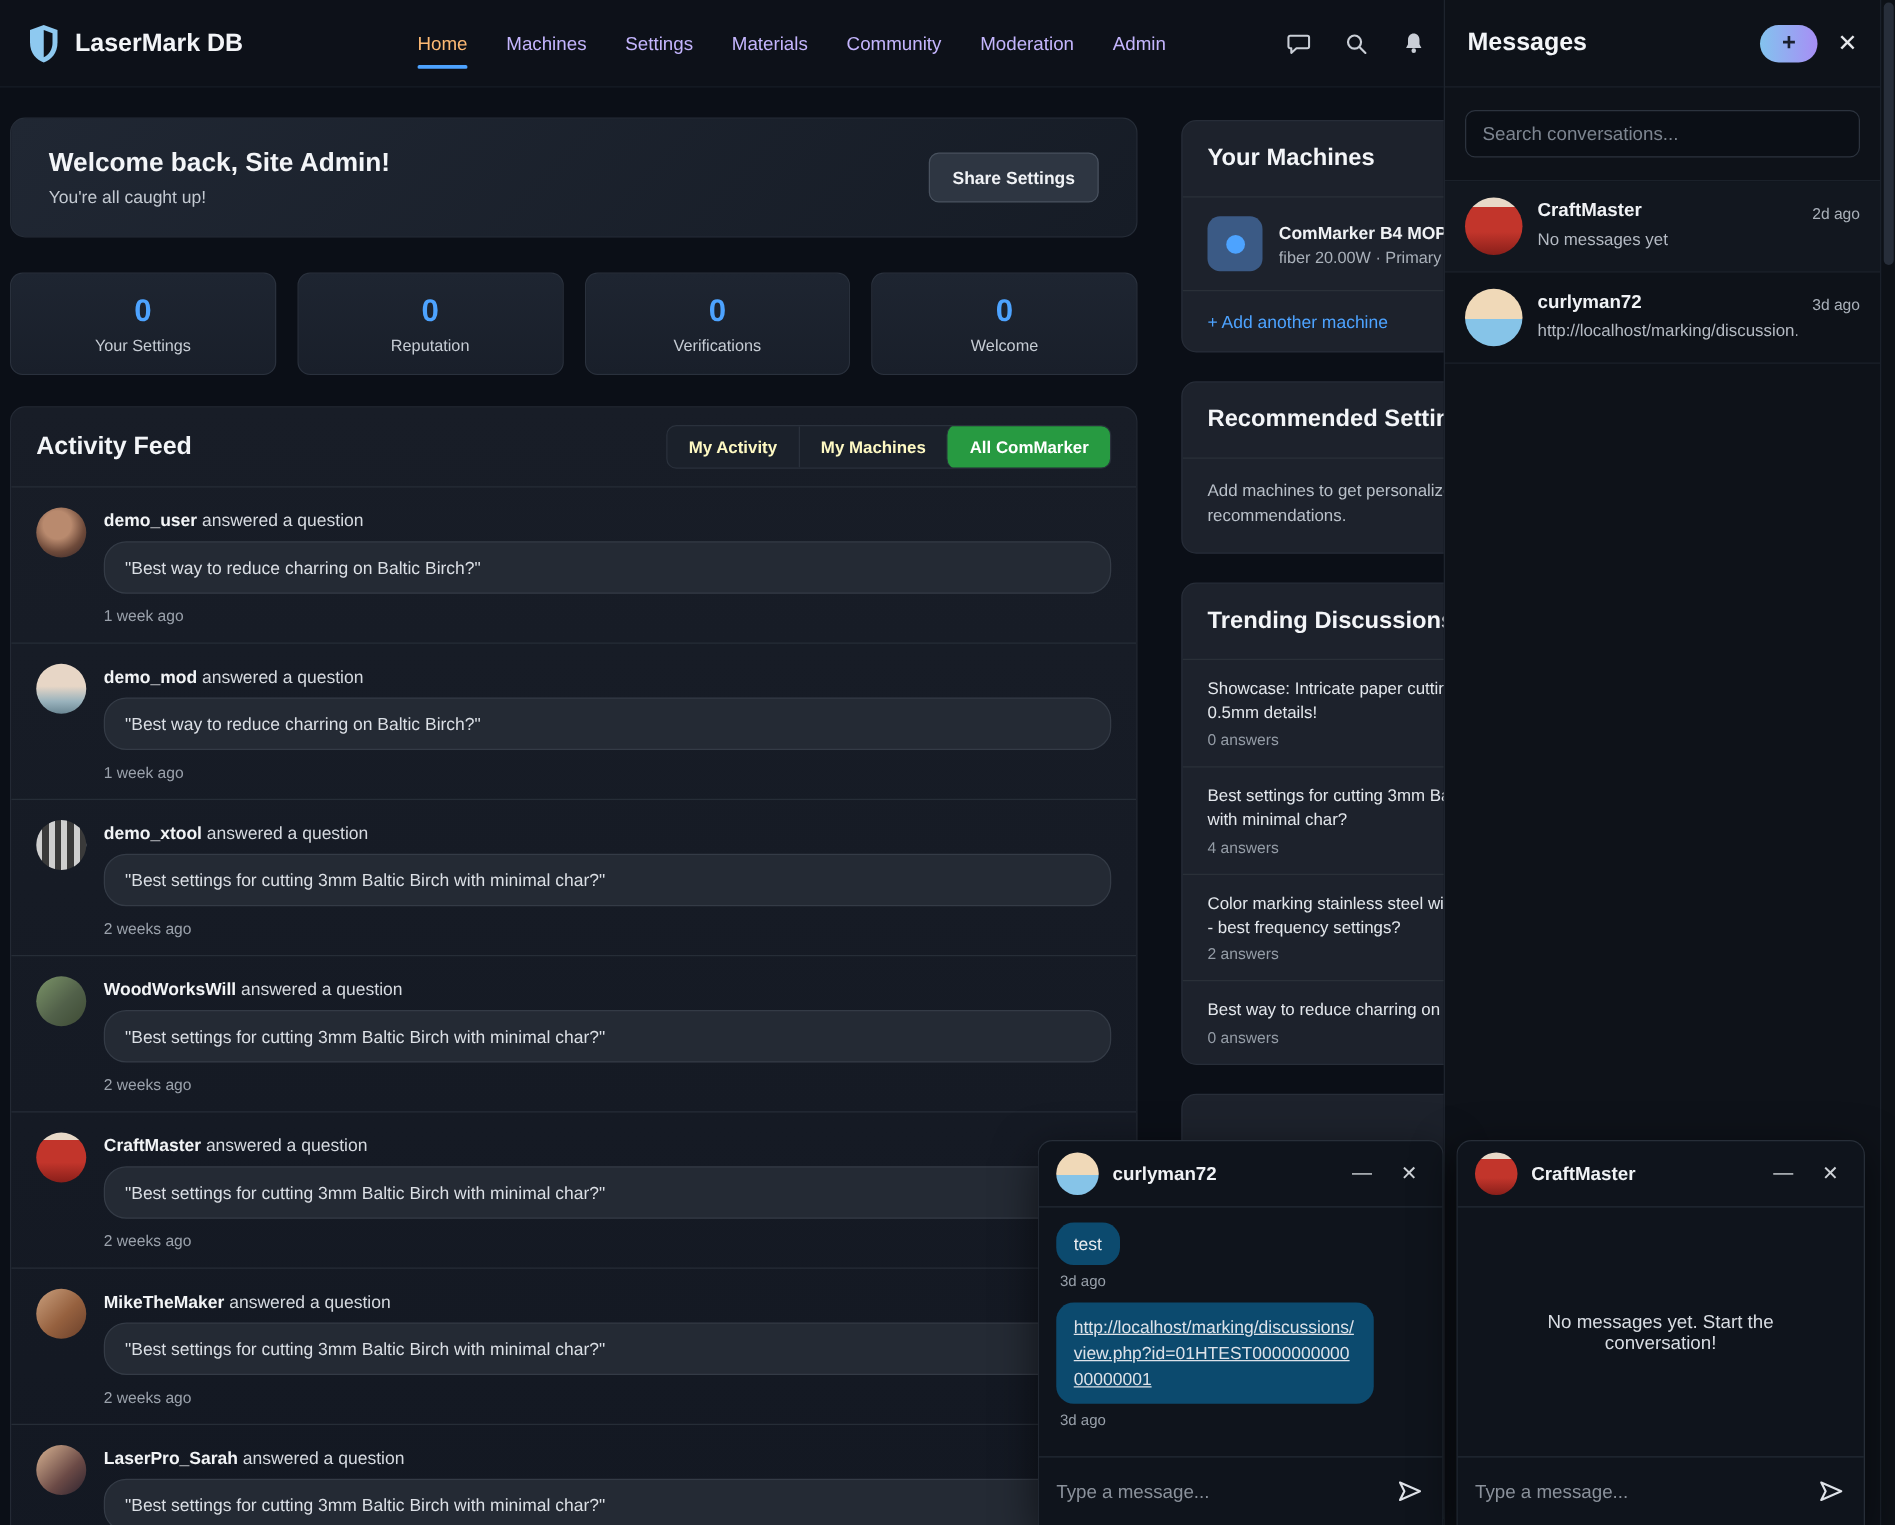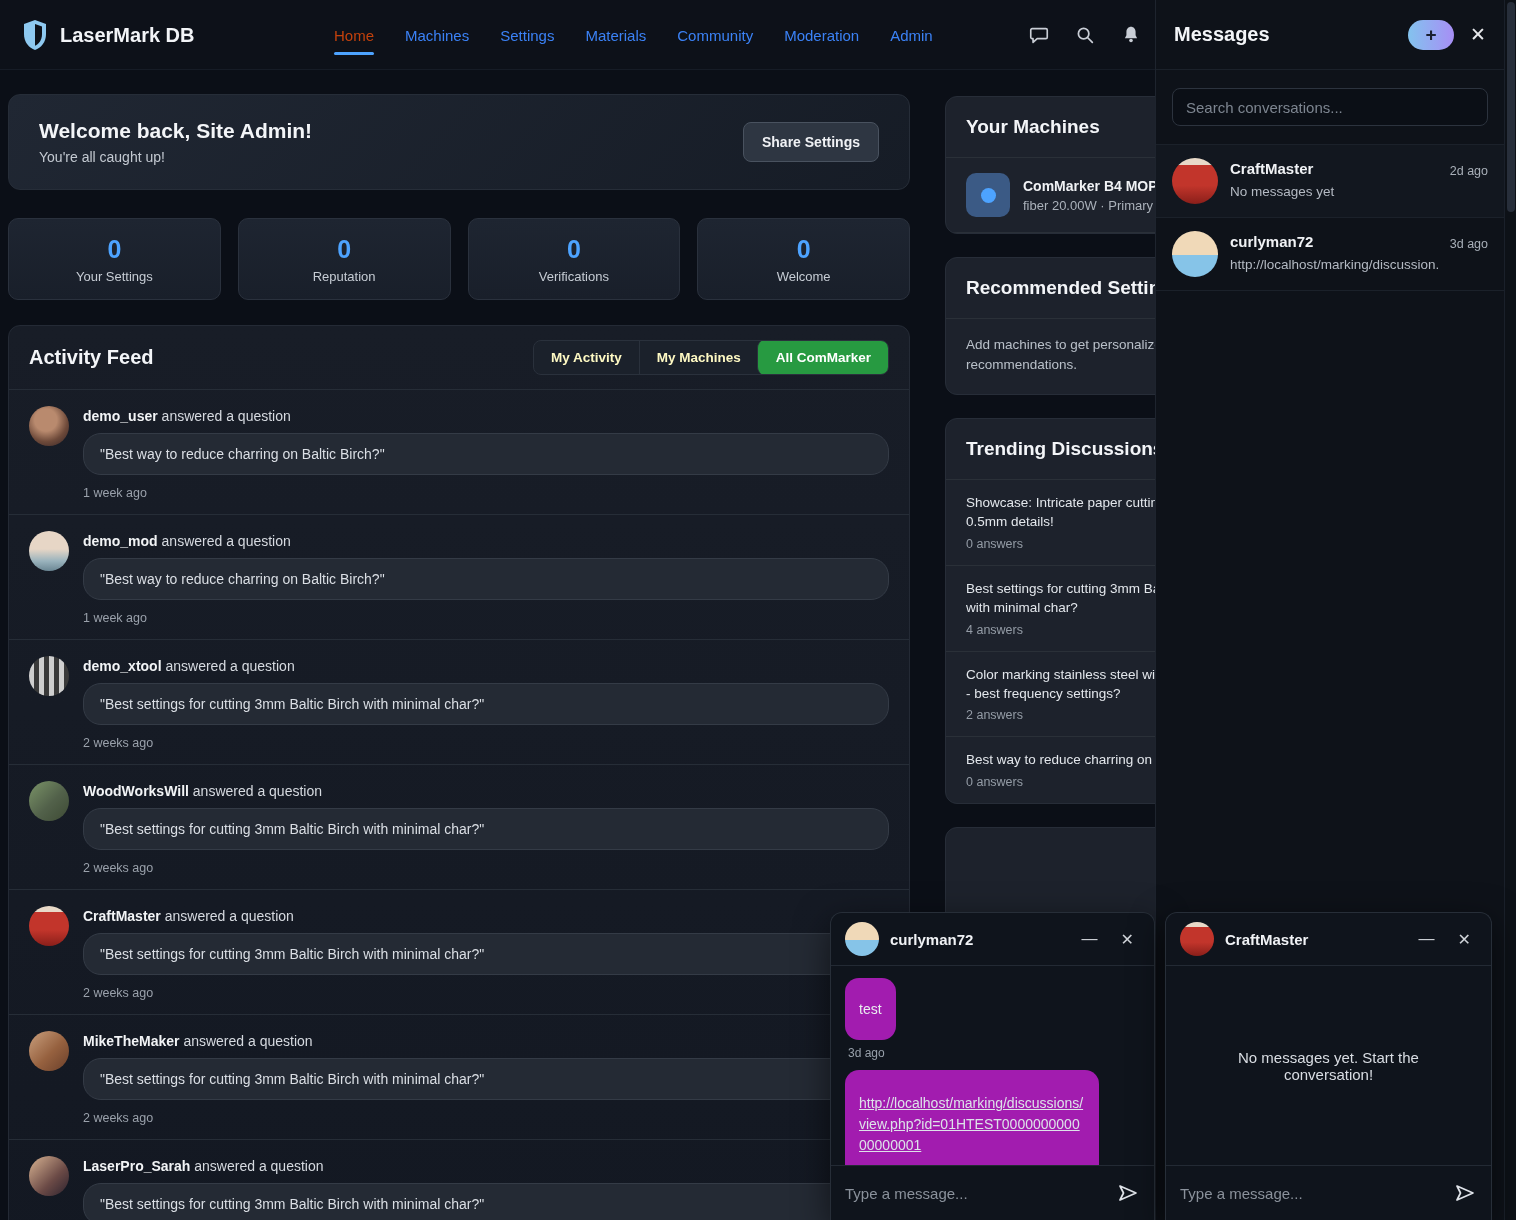--- a/index.html
+++ b/index.html
@@ -11,22 +11,22 @@
     color:#e8eaee;
   }
   
   .header {
     position:absolute; left:0; top:0; width:1516px; height:70px;
     background:#0d1119; border-bottom:1px solid #161c26; z-index:5;
   }
   .brand { position:absolute; left:22px; top:0; height:70px; display:flex; align-items:center; gap:12px; }
   .brand-title { font-size:20px; font-weight:bold; color:#f2f4f7; }
   .nav { position:absolute; left:334px; top:0; height:70px; display:flex; align-items:center; gap:31px; }
-  .nav-item { position:relative; font-size:15px; color:#3b82f6; height:70px; display:flex; align-items:center; cursor:pointer; }
-  .nav-item.active { color:#c2410c; }
+  .nav-item { position:relative; font-size:15px; color:#c4b5fd; height:70px; display:flex; align-items:center; cursor:pointer; }
+  .nav-item.active { color:#fdba74; }
   .nav-item.active::after { content:""; position:absolute; left:0; right:0; bottom:15px; height:3px; border-radius:2px; background:#4da3ff; }
   .header-icons { position:absolute; left:1028px; top:0; height:70px; display:flex; align-items:center; gap:24px; }
   .hicon { width:22px; height:22px; color:#c9ced6; cursor:pointer; }
   
   .welcome-card {
     position:absolute; left:8px; top:94px; width:902px; height:96px;
     background:linear-gradient(135deg,#202733,#161c26);
     border:1px solid #262d38; border-radius:12px;
     display:flex; align-items:center; justify-content:space-between; padding:0 30px;
   }
@@ -119,21 +119,21 @@
     border-radius:12px 12px 0 0; box-shadow:0 10px 34px rgba(0,0,0,.55);
     display:flex; flex-direction:column;
   }
   .chat-popup.one { left:830px; width:325px; }
   .chat-popup.two { left:1165px; width:327px; }
   .cp-header { display:flex; align-items:center; gap:11px; padding:9px 14px; border-bottom:1px solid #232a34; }
   .cp-avatar { width:34px; height:34px; border-radius:50%; flex:none; }
   .cp-name { font-size:15px; font-weight:bold; color:#f0f2f5; flex:1; }
   .cp-btn { background:none; border:none; color:#cfd3d8; font-size:16px; cursor:pointer; padding:2px 6px; font-family:"Liberation Sans", sans-serif; }
   .cp-body { flex:1; padding:12px 14px; overflow:hidden; }
-  .msg-bubble { display:inline-block; background:#a21caf; border-radius:14px; padding:23px 14px; font-size:14px; color:#e9ecef; max-width:86%; }
+  .msg-bubble { display:inline-block; background:#0c4a6e; border-radius:14px; padding:9px 14px; font-size:14px; color:#e9ecef; max-width:86%; }
   .msg-bubble.link { text-decoration:underline; word-break:break-all; line-height:1.5; color:#dde2e9; }
   .msg-time { font-size:12px; color:#98a0aa; margin:6px 0 10px 3px; }
   .cp-empty { height:100%; display:flex; align-items:center; justify-content:center; text-align:center; font-size:15px; color:#d9dde3; padding:0 16px; }
   .cp-input-bar { display:flex; align-items:center; gap:26px; border-top:1px solid #232a34; padding:0 14px; height:55px; }
   .cp-input { flex:1; background:none; border:none; outline:none; font-size:15px; color:#dfe3e9; font-family:"Liberation Sans", sans-serif; }
   .cp-input::placeholder { color:#8a919b; }
   .send-icon { width:24px; height:24px; color:#dfe3e9; cursor:pointer; flex:none; }
   
   [data-av="demo_user"]      { background:radial-gradient(circle at 42% 35%, #b98a6e 0 32%, #6e4a3a 62%, #2e2024); }
   [data-av="demo_mod"]       { background:linear-gradient(180deg,#e7d6c6 0 45%,#9ab3bd 75%,#6b8794); }
@@ -285,20 +285,21 @@
     <div class="panel-title">Your Machines</div>
     <div class="machine-row">
       <div class="machine-icon">
           <div class="machine-dot"></div>
         </div>
       <div>
         <div class="machine-name">ComMarker B4 MOPA</div>
         <div class="machine-sub">fiber 20.00W · Primary</div>
       </div>
     </div>
+    <a class="add-link">+ Add another machine</a>
   </div>
 
   <div class="panel">
     <div class="panel-title">Recommended Settings</div>
     <div class="panel-text">Add machines to get personalized recommendations.</div>
   </div>
 
   <div class="panel">
     <div class="panel-title">Trending Discussions</div>
     <div class="trend-item">

